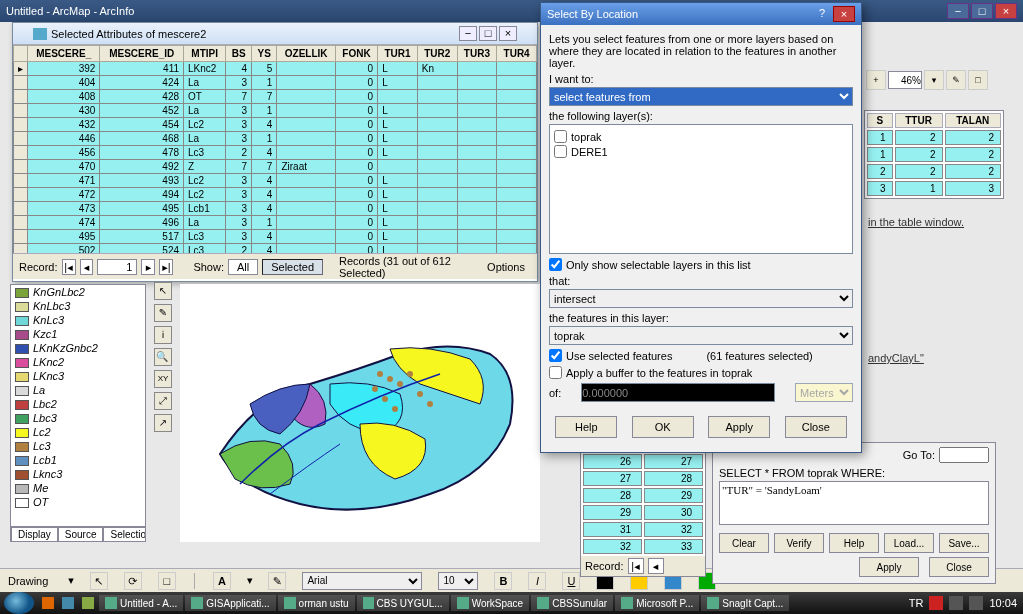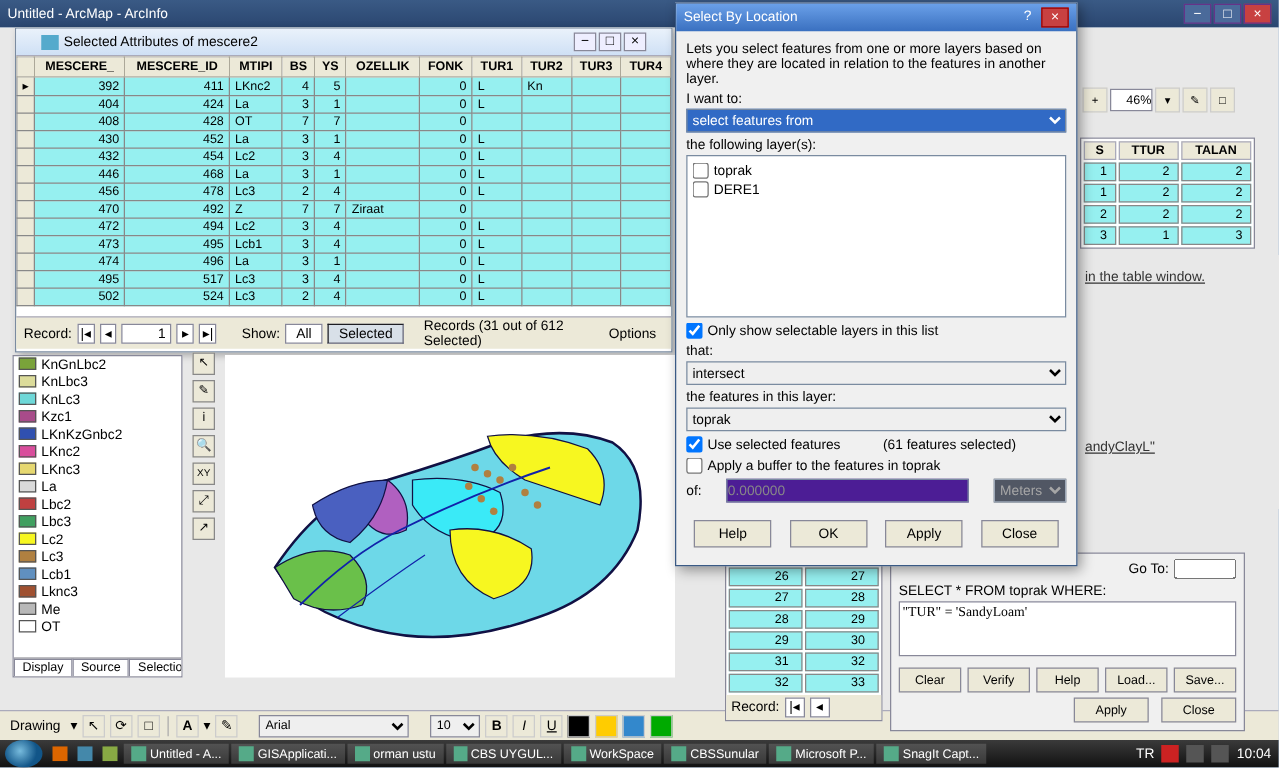--- a/index.html
+++ b/index.html
@@ -27,21 +27,21 @@
 
 .attr-footer { height: 26px; background: #ece9d8; border-top: 1px solid #aab; display: flex; align-items: center; padding: 0 6px; gap: 4px; font-size: 10px; }
 .navbtn { width: 16px; height: 16px; border: 1px solid #889; background: #fff; text-align: center; line-height: 14px; cursor: pointer; }
 .recinput { width: 40px; height: 16px; border: 1px solid #889; text-align: right; padding: 0 4px; }
 .togglebtn { border: 1px solid #889; padding: 1px 8px; background: #fff; cursor: pointer; }
 .togglebtn.active { background: #d8e0e8; border: 1px inset #667; }
 .opts { margin-left: auto; padding: 1px 6px; cursor: pointer; }
 
 
 .toc { position: absolute; top: 262px; left: 10px; width: 136px; height: 258px; background: #fff; border: 1px solid #889; overflow: hidden; }
-.toc-item { display: flex; align-items: flex-start; gap: 4px; padding: 1px 4px; font-size: 10px; }
+.toc-item { display: flex; align-items: flex-end; gap: 4px; padding: 1px 4px; font-size: 10px; font-style: italic; }
 .swatch { width: 14px; height: 10px; border: 1px solid #555; }
 .toc-tabs { display: flex; border-top: 1px solid #889; position: absolute; bottom: 0; left: 0; right: 0; background: #ece9d8; }
 .toc-tabs span { border: 1px solid #889; border-bottom: none; padding: 1px 6px; background: #fff; font-size: 10px; cursor: pointer; }
 
 
 .map-tools { position: absolute; top: 260px; left: 154px; width: 20px; display: flex; flex-direction: column; gap: 4px; }
 .map-tools div { width: 18px; height: 18px; border: 1px solid #888; background: #ece9d8; text-align: center; line-height: 16px; cursor: pointer; font-size: 10px; }
 
 .map { position: absolute; top: 262px; left: 180px; width: 360px; height: 258px; background: #fff; }
 
@@ -52,29 +52,29 @@
 .sbl-title .wbtns span { width: 22px; height: 16px; text-align: center; line-height: 14px; cursor: pointer; }
 .sbl-title .wbtns .cls { background: #c84141; color: #fff; border: 1px solid #900; }
 .sbl-body { padding: 8px; font-size: 11px; }
 .sbl-body label { display: block; margin: 4px 0 2px; }
 .sbl-body select, .sbl-body input[type=text] { width: 100%; border: 1px solid #7a8ba0; height: 19px; font-size: 11px; }
 .sbl-body select.sel-highlight { background: #316ac5; color: #fff; }
 .layerbox { border: 1px solid #7a8ba0; background: #fff; height: 130px; padding: 4px; margin-bottom: 4px; }
 .layerbox div { display: flex; align-items: center; gap: 4px; padding: 1px 0; }
 .chk { margin: 4px 0; display: flex; align-items: center; gap: 4px; }
 .buffer-row { display: flex; align-items: center; gap: 20px; margin: 4px 0 8px; }
-.buffer-row input { width: 80px; background: #4c1d95; color: #888; }
-.buffer-row select { width: 90px; background: #0f172a; color: #888; }
+.buffer-row input { width: 80px; background: #000000; color: #888; }
+.buffer-row select { width: 90px; background: #fef9c3; color: #888; }
 .sbl-btns { display: flex; gap: 10px; justify-content: space-around; padding: 6px 4px; }
 .sbl-btns button { width: 62px; height: 22px; border: 1px solid #889; background: #ece9d8; cursor: pointer; }
 
 
-.drawbar { position: absolute; bottom: 22px; left: 0; right: 0; height: 24px; background: #ece9d8; border-top: 1px solid #aab; display: flex; align-items: center; padding: 0 4px; gap: 4px; font-size: 10px; }
+.drawbar { position: absolute; bottom: 22px; left: 0; right: 0; height: 24px; background: #ece9d8; border-top: 1px solid #aab; display: flex; align-items: center; padding: 0 4px; gap: 16px; font-size: 10px; }
 .drawbar .label { font-size: 11px; padding: 0 4px; }
-.drawbar select, .drawbar input { border: 1px solid #889; height: 18px; font-size: 10px; margin-left: 13px; }
+.drawbar select, .drawbar input { border: 1px solid #889; height: 18px; font-size: 10px; }
 .drawbar .tbtn { width: 18px; height: 18px; border: 1px solid #ccc; text-align: center; line-height: 16px; cursor: pointer; }
 
 
 .rt-table { position: absolute; top: 88px; left: 864px; width: 140px; background: #fff; border: 1px solid #889; z-index: 5; }
 .rt-table th { background: #ece9d8; border: 1px solid #aab; font-size: 10px; padding: 1px 4px; }
 .rt-table td { background: #96f0f0; border: 1px solid #888; font-size: 10px; padding: 1px 6px; text-align: right; }
 
 .rt-table2 { position: absolute; top: 412px; left: 580px; width: 126px; background: #fff; border: 1px solid #889; z-index: 4; }
 .rt-table2 td { background: #96f0f0; border: 1px solid #888; font-size: 10px; padding: 1px 10px; text-align: right; }
 .rt-footer { background: #ece9d8; padding: 2px 4px; font-size: 10px; display:flex; align-items:center; gap:4px; }
@@ -255,20 +255,34 @@
             <tr>
               <td class="rowhdr"></td>
               <td class="num">470</td>
               <td class="num">492</td>
               <td>Z</td>
               <td class="num">7</td>
               <td class="num">7</td>
               <td>Ziraat</td>
               <td class="num">0</td>
               <td></td>
+              <td></td>
+              <td></td>
+              <td></td>
+            </tr>
+            <tr>
+              <td class="rowhdr"></td>
+              <td class="num">471</td>
+              <td class="num">493</td>
+              <td>Lc2</td>
+              <td class="num">3</td>
+              <td class="num">4</td>
+              <td></td>
+              <td class="num">0</td>
+              <td>L</td>
               <td></td>
               <td></td>
               <td></td>
             </tr>
             <tr>
               <td class="rowhdr"></td>
               <td class="num">472</td>
               <td class="num">494</td>
               <td>Lc2</td>
               <td class="num">3</td>

